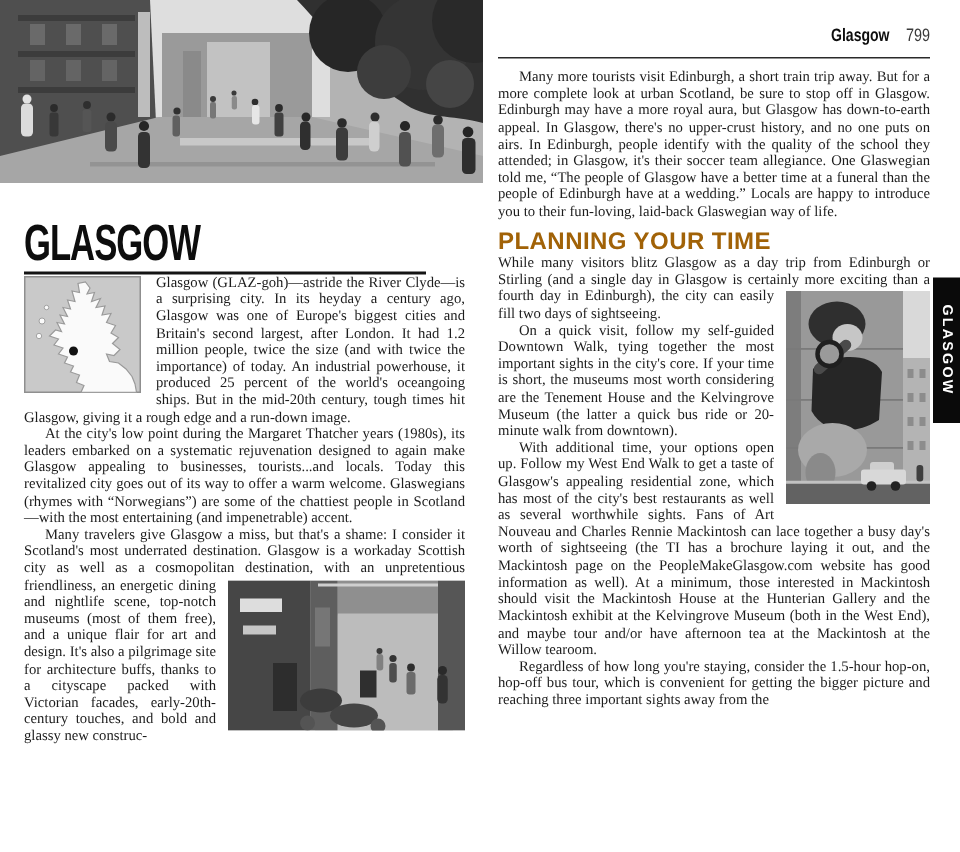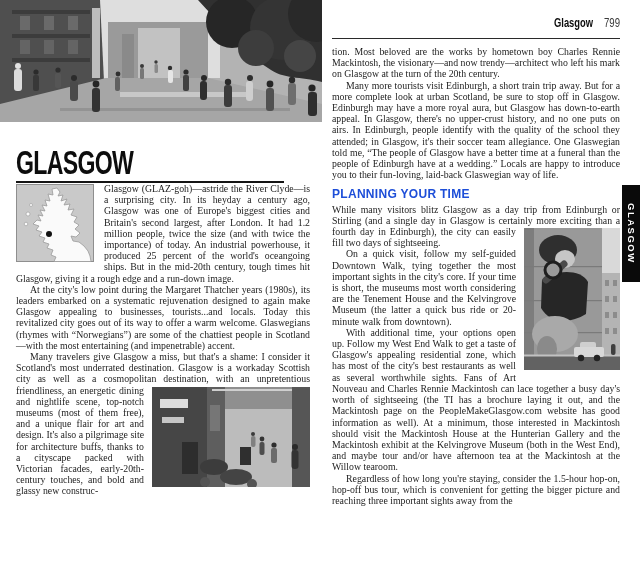--- a/index.html
+++ b/index.html
@@ -43,22 +43,22 @@
     font-family:"Liberation Sans", sans-serif; font-weight:bold; font-size:12px;
     transform:scaleX(0.78); transform-origin:right center; letter-spacing:0;
     color:#0d0d0d;
   }
   .page-number {
     font-family:"Liberation Sans", sans-serif; font-weight:normal; font-size:12px;
     transform:scaleX(0.8); transform-origin:right center; color:#3a3a3a;
   }
   .right-body { margin-top:7px; }
   .section-heading {
-    font-family:"Liberation Sans", sans-serif; font-weight:bold; font-size:12px;
-    letter-spacing:0.3px; color:#1d4ed8; margin:9px 0 3px 0; text-align:left;
+    font-family:"Liberation Sans", sans-serif; font-weight:bold; font-size:16px;
+    letter-spacing:0.3px; color:#a16207; margin:9px 0 3px 0; text-align:left;
   }
 
   
   .side-tab {
     left:622px; top:185px; width:18px; height:97px; background:#0a0a0a;
     display:flex; align-items:center; justify-content:center;
   }
   .side-tab-label {
     writing-mode:vertical-rl; font-family:"Liberation Sans", sans-serif;
     font-weight:bold; font-size:9.5px; letter-spacing:1.5px; color:#ffffff;
@@ -188,21 +188,20 @@
   </div>
 </div>
 
 <div class="abs right-col">
   <div class="page-header">
     <span class="running-head">Glasgow</span>
     <span class="page-number">799</span>
   </div>
 
   <div class="serif-body right-body">
-    <p>tion. Most beloved are the works by hometown boy Charles Rennie Mackintosh, the visionary—and now trendy—architect who left his mark on Glasgow at the turn of the 20th century.</p>
     <p class="indent">Many more tourists visit Edinburgh, a short train trip away. But for a more complete look at urban Scotland, be sure to stop off in Glasgow. Edinburgh may have a more royal aura, but Glasgow has down-to-earth appeal. In Glasgow, there's no upper-crust history, and no one puts on airs. In Edinburgh, people identify with the quality of the school they attended; in Glasgow, it's their soccer team allegiance. One Glaswegian told me, “The people of Glasgow have a better time at a funeral than the people of Edinburgh have at a wedding.” Locals are happy to introduce you to their fun-loving, laid-back Glaswegian way of life.</p>
 
     <div class="section-heading">PLANNING YOUR TIME</div>
 
     <p>
       <span>While many visitors blitz Glasgow as a day trip from Edinburgh or Stirling (and a single day in Glasgow is certainly more exciting</span>
       <span class="mural-float">
         <svg width="96" height="142" viewBox="0 0 96 142" preserveAspectRatio="none">
           <rect width="96" height="142" fill="#8f8f8f"></rect>
           <rect x="0" y="0" width="78" height="128" fill="#999999"></rect>

